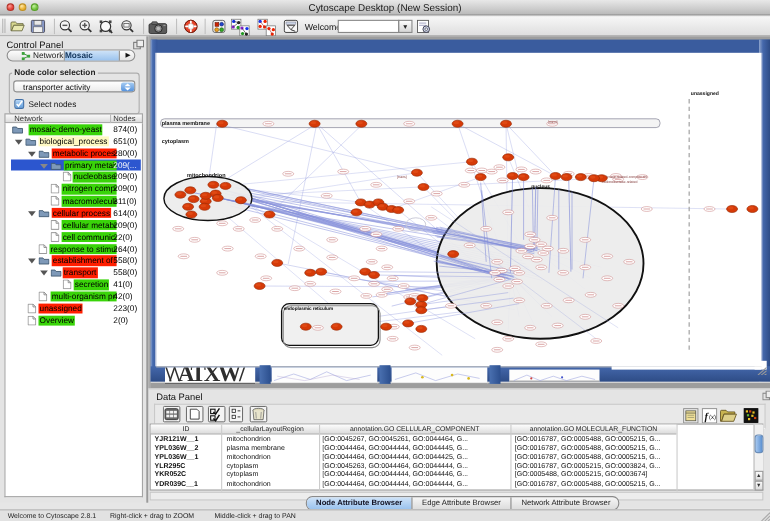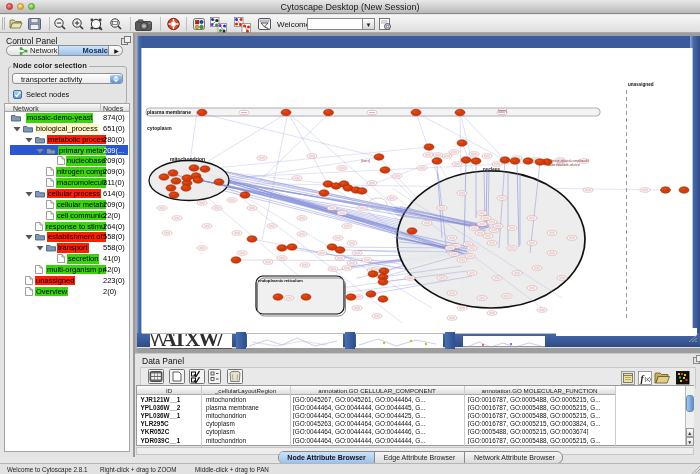--- a/index.html
+++ b/index.html
@@ -136,21 +136,21 @@
 <div class="abs" style="left:135px;top:33px;width:2px;height:320px;background:#ababab"></div>
 <div class="abs" style="left:0;top:33px;width:135px;height:424px;background:#e4e4e4;border-right:2px solid #9a9a9a">
  <div class="abs" style="left:6px;top:3px;font-size:8.5px;color:#111">Control Panel</div>
  <svg class="abs" style="left:121px;top:3px" width="10" height="9" viewBox="0 0 10 9">
    <rect x="0.5" y="2.5" width="6" height="6" fill="none" stroke="#777" stroke-width="1"></rect>
    <rect x="3.5" y="0.5" width="6" height="6" fill="#eee" stroke="#777" stroke-width="1"></rect>
  </svg>
 
  <div class="abs" style="left:6px;top:12px;width:117px;height:11px;border:1px solid #8f8f8f;border-radius:6px;background:linear-gradient(#fdfdfd,#e2e2e2);overflow:hidden">
    <div class="abs" style="left:0;top:0;width:52px;height:11px;border-right:1px solid #8f8f8f;font-size:7.5px;color:#222;line-height:10px;text-indent:23px">Network</div>
-   <div class="abs" style="left:52px;top:0;width:50px;height:11px;border-right:1px solid #8f8f8f;background:linear-gradient(#cfe3f8,#8fbcec);font-size:7.5px;font-weight:bold;color:#11335a;text-align:right;line-height:10px">Mosaic</div>
+   <div class="abs" style="left:52px;top:0;width:50px;height:11px;border-right:1px solid #8f8f8f;background:linear-gradient(#cfe3f8,#8fbcec);font-size:7.5px;font-weight:bold;color:#11335a;text-align:left;line-height:10px">Mosaic</div>
    <div class="abs" style="left:102px;top:0;width:15px;height:11px;font-size:6px;color:#111;text-align:center;line-height:11px">▶</div>
  </div>
  <svg class="abs" style="left:19px;top:14px" width="9" height="8" viewBox="0 0 9 8">
   <line x1="2" y1="1.5" x2="7" y2="4" stroke="#2a8a2a" stroke-width="0.8"></line>
       <line x1="2" y1="6.5" x2="7" y2="4" stroke="#2a8a2a" stroke-width="0.8"></line>
   <rect x="0.8" y="0.3" width="2.6" height="2.6" fill="#3aa33a"></rect>
       <rect x="0.8" y="5.2" width="2.6" height="2.6" fill="#3aa33a"></rect>
   <rect x="5.8" y="2.8" width="2.6" height="2.6" fill="#3aa33a"></rect>
  </svg>
 

